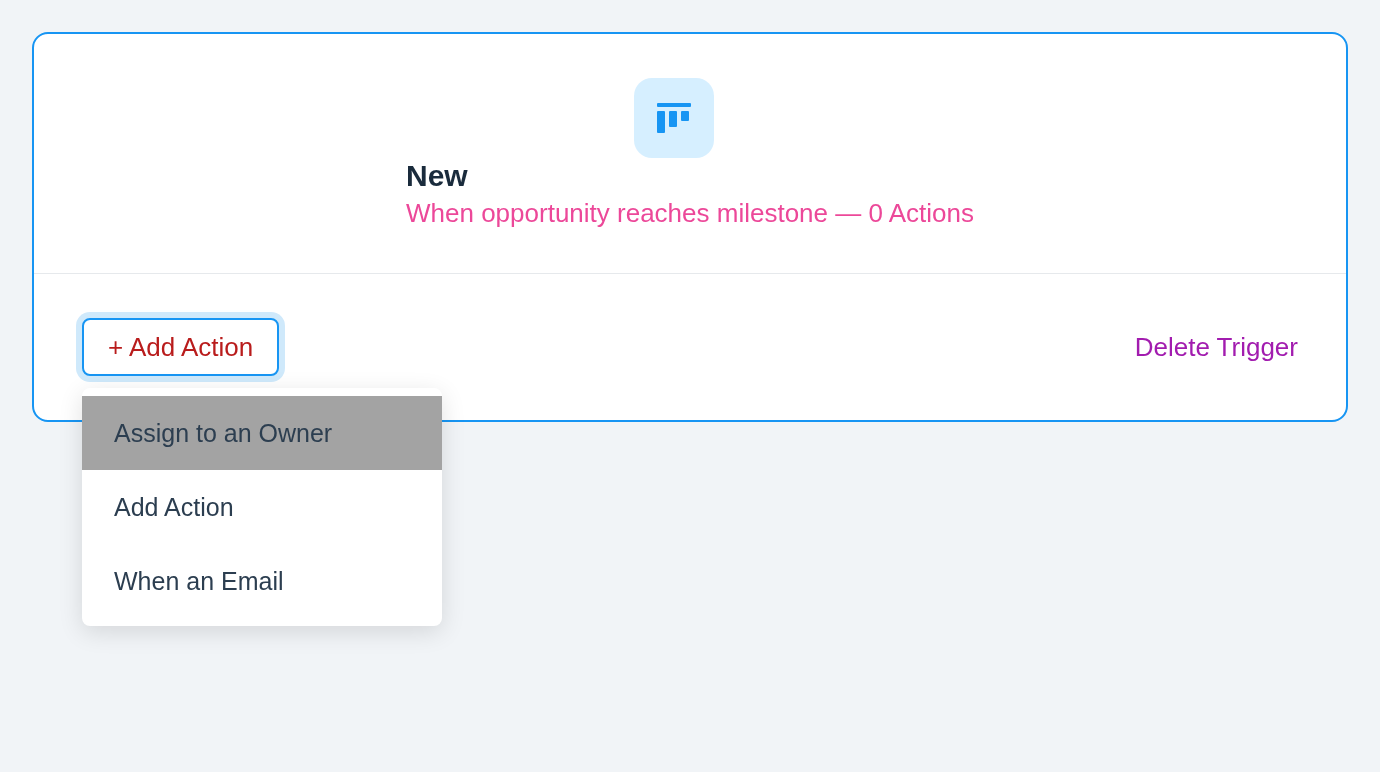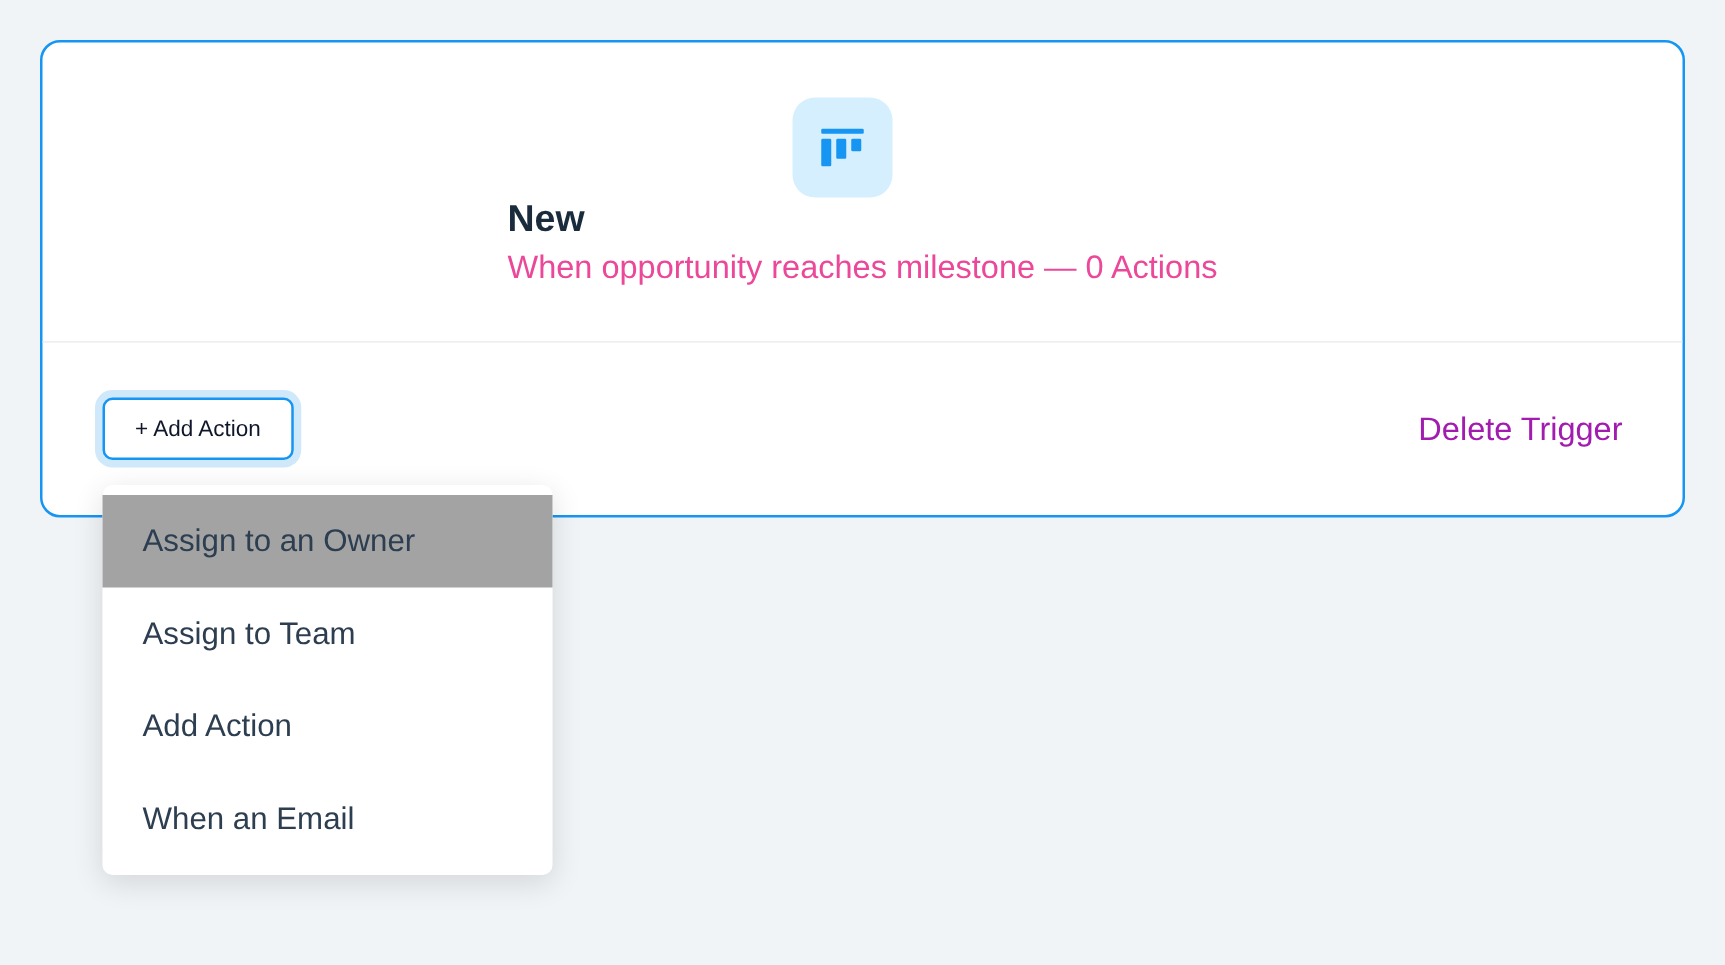--- a/index.html
+++ b/index.html
@@ -62,22 +62,22 @@
     padding: 44px 48px;
     position: relative;
   }
   .add-action-wrapper {
     position: relative;
     display: inline-block;
   }
   .add-action-btn {
     border: 2px solid #1795f3;
     background: #ffffff;
-    color: #0f172a;
-    font-size: 18px;
+    color: #b91c1c;
+    font-size: 26px;
     font-weight: 400;
     padding: 14px 24px;
     border-radius: 8px;
     cursor: pointer;
     box-shadow: 0 0 0 6px #cfe9fb;
     line-height: 1;
   }
   .delete-trigger {
     color: #a21caf;
     font-size: 26px;
@@ -124,20 +124,19 @@
       <div class="trigger-title">New</div>
       <div class="trigger-subtitle">When opportunity reaches milestone — 0 Actions</div>
     </div>
   </div>
 
   <div class="trigger-actions">
     <div class="add-action-wrapper">
       <button class="add-action-btn">+ Add Action</button>
       <div class="dropdown">
         <div class="dropdown-item hovered">Assign to an Owner</div>
-        <div class="dropdown-item">Assign to Team</div>
         <div class="dropdown-item">Add Action</div>
         <div class="dropdown-item">When an Email</div>
       </div>
     </div>
     <button class="delete-trigger">Delete Trigger</button>
   </div>
 </div>
 
 </body></html>

